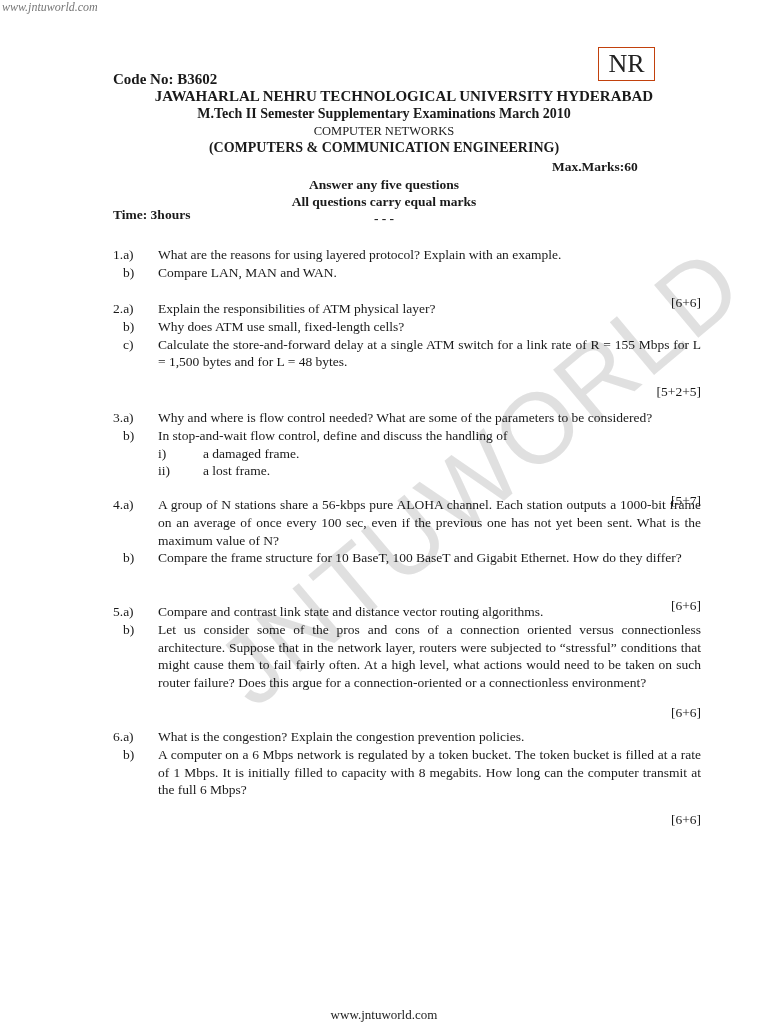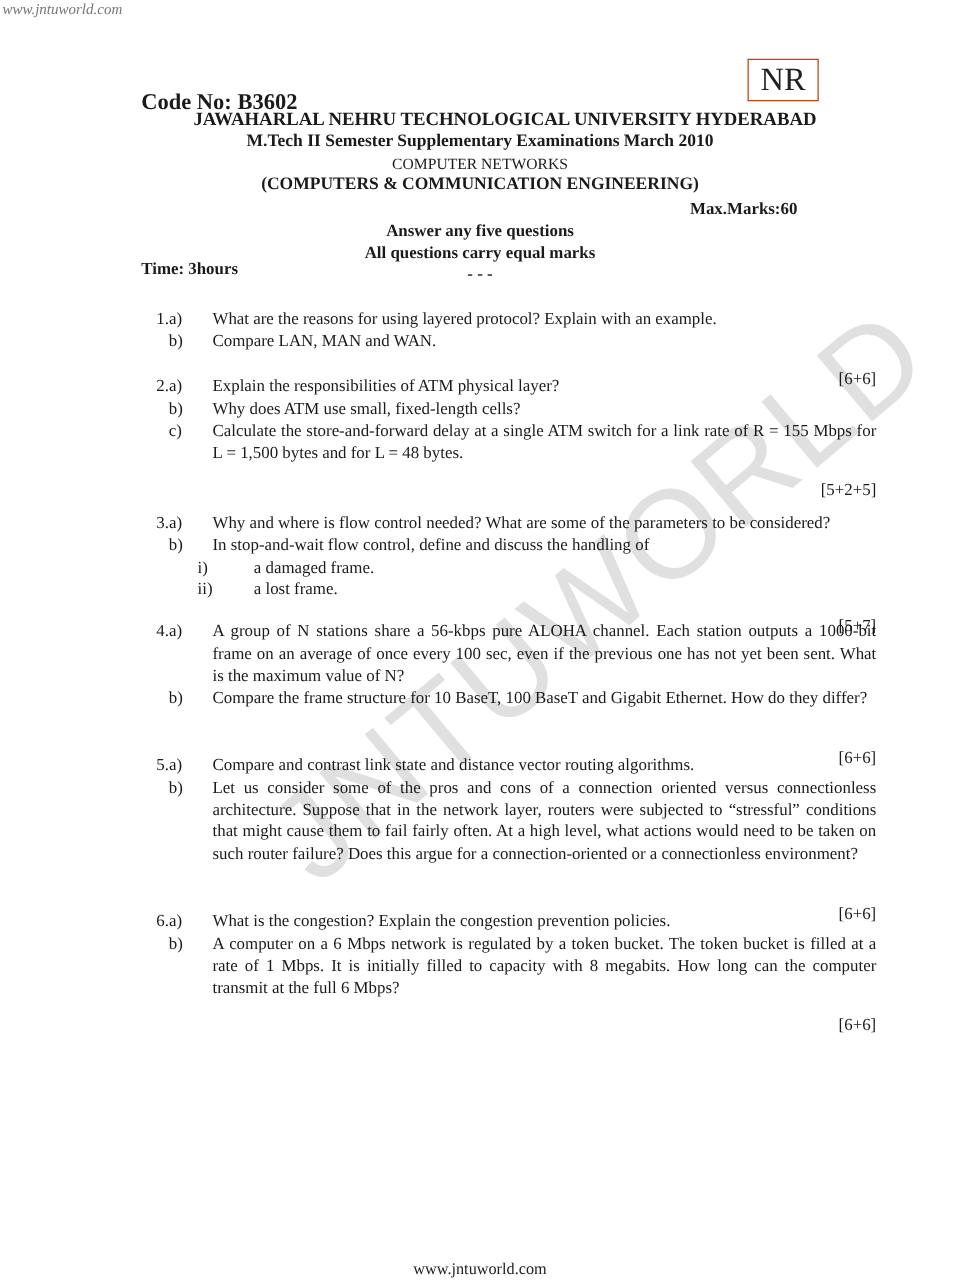--- a/index.html
+++ b/index.html
@@ -2,35 +2,35 @@
 <html><head>
 <meta charset="utf-8">
 <style>
   html, body { margin:0; padding:0; background:#ffffff; }
   body { width:768px; height:1024px; position:relative; overflow:hidden;
          font-family:"Liberation Serif", serif; color:#1a1a1a; }
   .site-top { position:absolute; left:2px; top:0px; font-size:12px; font-style:italic; color:#777; }
   .site-bottom { position:absolute; left:0; width:768px; top:1007px; text-align:center; font-size:13px; color:#222; }
   .nr-box { position:absolute; left:598px; top:47px; width:55px; height:32px; border:1px solid #c2410c;
             font-size:26px; line-height:32px; text-align:center; color:#222; }
-  .code { position:absolute; left:113px; top:71px; font-size:18px; font-weight:bold; }
+  .code { position:absolute; left:113px; top:71px; font-size:15px; font-weight:bold; }
   .hdr { position:absolute; left:0; width:768px; text-align:center; font-weight:bold; }
   .h1 { top:88px; font-size:15px; left:20px; }
   .h2 { top:106px; font-size:14px; }
   .h3 { top:124px; font-size:12.5px; font-weight:normal; }
   .h4 { top:140px; font-size:14px; }
   .time { position:absolute; left:113px; top:159px; font-size:13.5px; font-weight:bold;margin-top:48px; }
   .maxm { position:absolute; left:520px; top:159px; font-size:13.5px; font-weight:bold;margin-left:32px; }
   .inst1 { top:177px; font-size:13.5px; }
   .inst2 { top:194px; font-size:13.5px; }
   .dashes { top:211px; font-size:13.5px; }
 
   .q { position:absolute; left:113px; width:588px; font-size:13.5px; line-height:17.8px; }
   .row { display:flex; }
-  .num { width:45px; flex:none;margin-left:12px; }
+  .num { width:45px; flex:none; }
   .num.sub { padding-left:10px; width:35px; }
   .txt { flex:1; text-align:justify; text-align-last:left; }
   .marks { float:right;margin-top:30px; }
   .roman { display:flex; padding-left:45px; }
   .roman .rn { width:45px; flex:none; }
 
   .watermark { position:absolute; left:170px; top:470px; font-family:"Liberation Sans", sans-serif;
                font-size:100px; color:#c8c8c8; opacity:0.55; transform:rotate(-40deg);
                transform-origin:left top; letter-spacing:2px; pointer-events:none; white-space:nowrap; }
   .watermark { left:195px; top:640px; }

